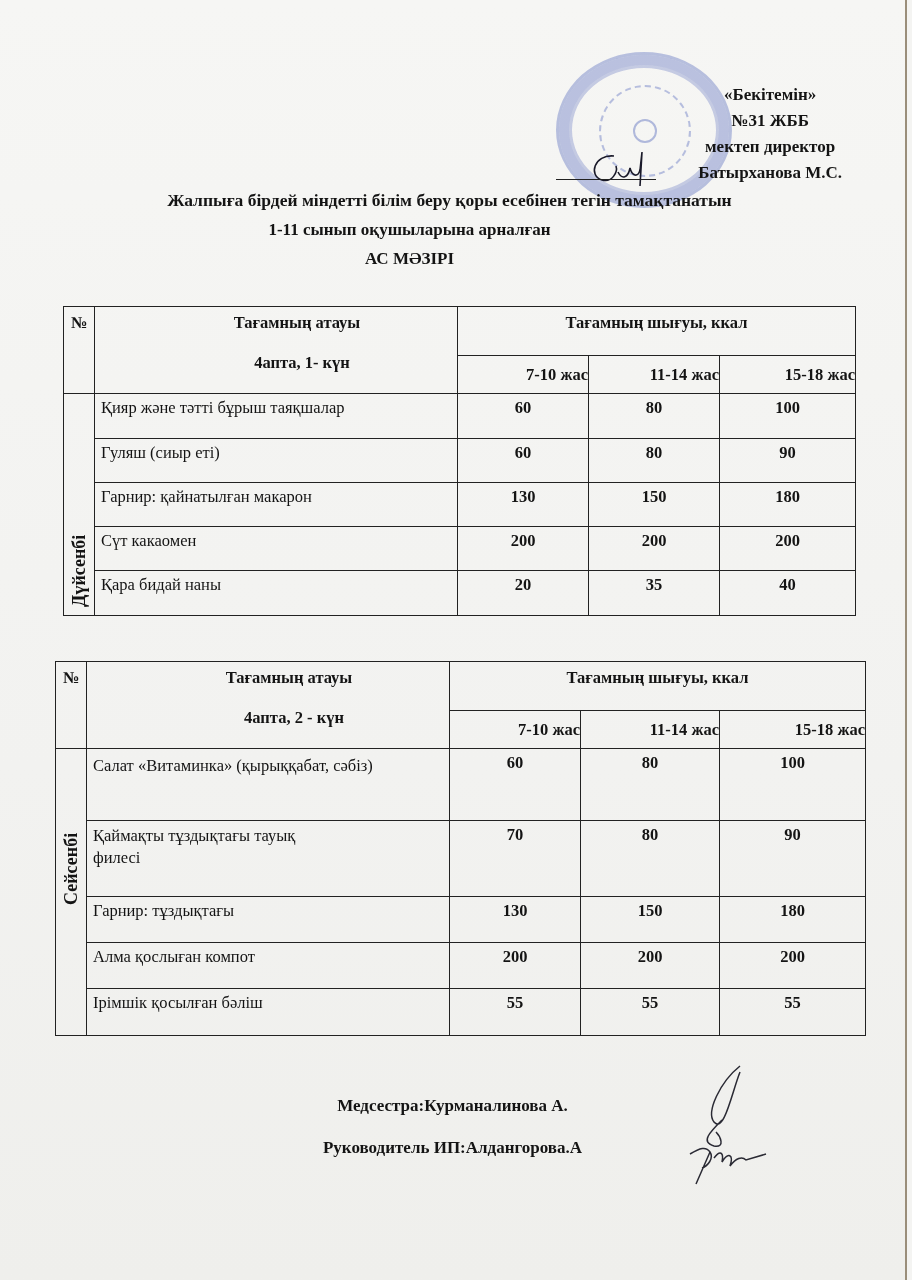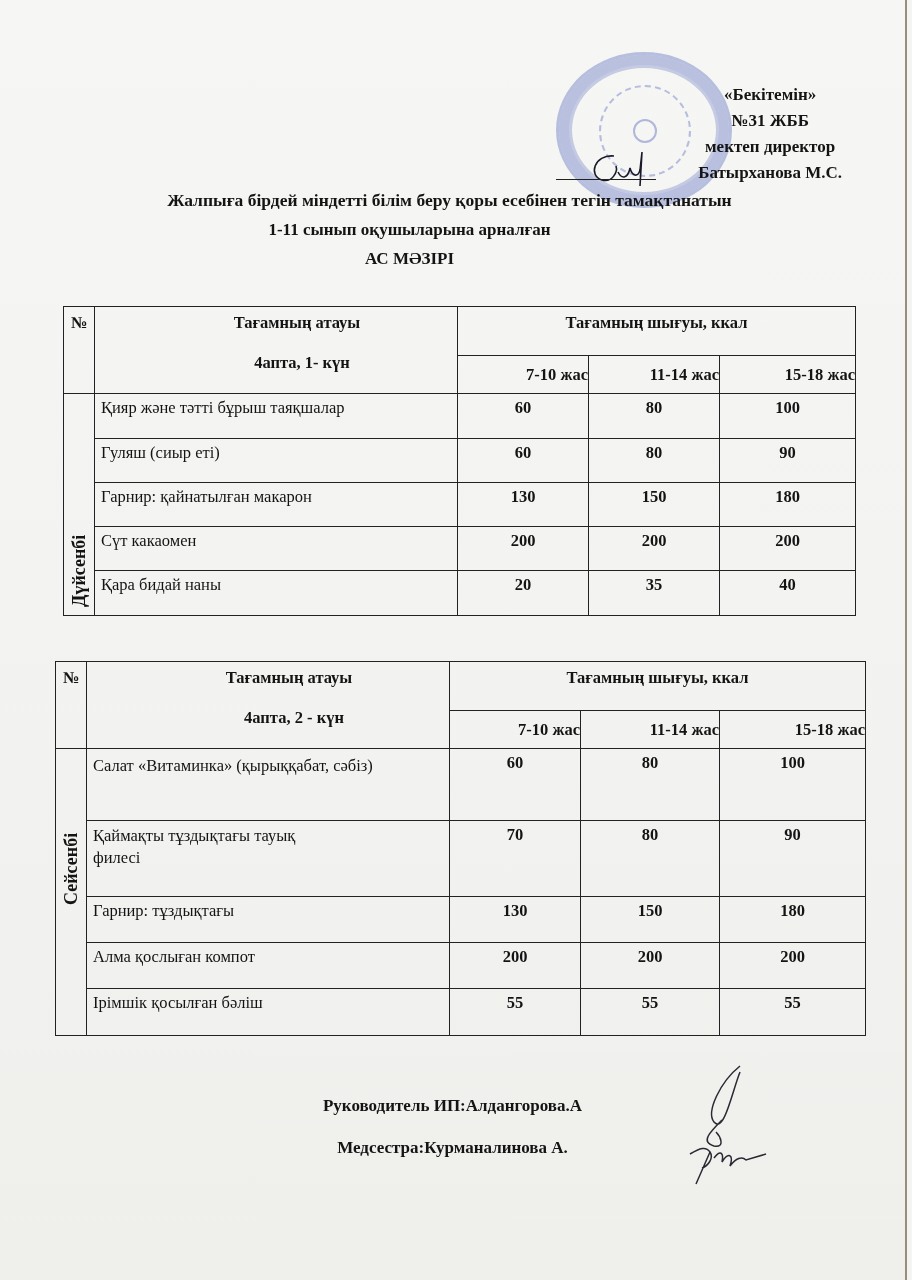--- a/index.html
+++ b/index.html
@@ -201,20 +201,20 @@
   <tr style="height:47px;">
     <td class="row-name">Ірімшік қосылған бәліш</td>
     <td class="c-v row-v">55</td>
     <td class="c-v row-v">55</td>
     <td class="c-v row-v last">55</td>
   </tr>
 </tbody>
   </table>
 
 <div class="footer" style="top:1085px;">
+  <div>Медсестра:Курманалинова А.</div>
   <div>Руководитель ИП:Алдангорова.А</div>
-  <div>Медсестра:Курманалинова А.</div>
 </div>
 
 <svg class="sig2" width="100" height="130" viewBox="0 0 100 130">
   <path d="M70 4 C50 20 36 50 44 60 C54 72 62 30 70 10 M52 58 C40 70 30 80 44 84 C56 86 50 74 46 70" fill="none" stroke="#2a2a34" stroke-width="1.5"></path>
   <path d="M20 92 C30 86 36 84 40 90 C44 96 38 104 32 106 M44 96 C50 88 54 90 52 100 C58 90 64 92 60 104 C66 96 72 94 76 98 L96 92 M40 90 L26 122" fill="none" stroke="#2a2a34" stroke-width="1.5"></path>
 </svg>
 
 </body></html>

